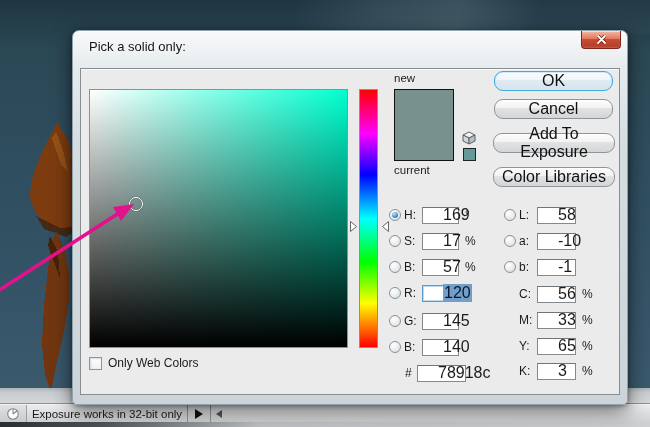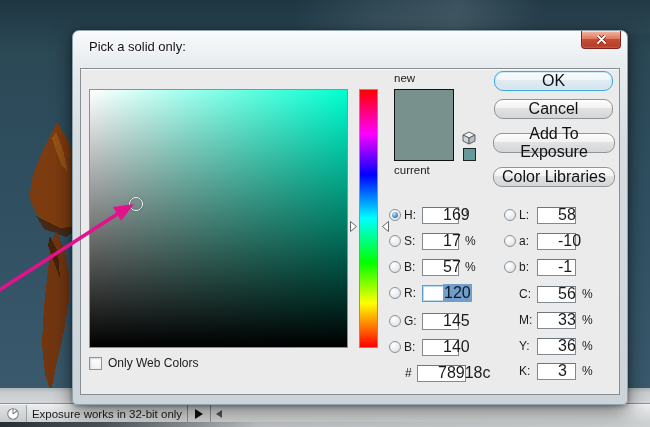--- a/index.html
+++ b/index.html
@@ -239,21 +239,21 @@
         <span class="flabel">M:</span>
         <div class="field col2">
             <span>33</span>
           </div>
         <span class="unit">%</span>
       </div>
       <div class="prow" style="left:423px;top:268px">
         <div class="radio ghost"></div>
         <span class="flabel">Y:</span>
         <div class="field col2">
-            <span>36</span>
+            <span>65</span>
           </div>
         <span class="unit">%</span>
       </div>
       <div class="prow" style="left:423px;top:293px">
         <div class="radio ghost"></div>
         <span class="flabel">K:</span>
         <div class="field col2">
             <span>3</span>
           </div>
         <span class="unit">%</span>

